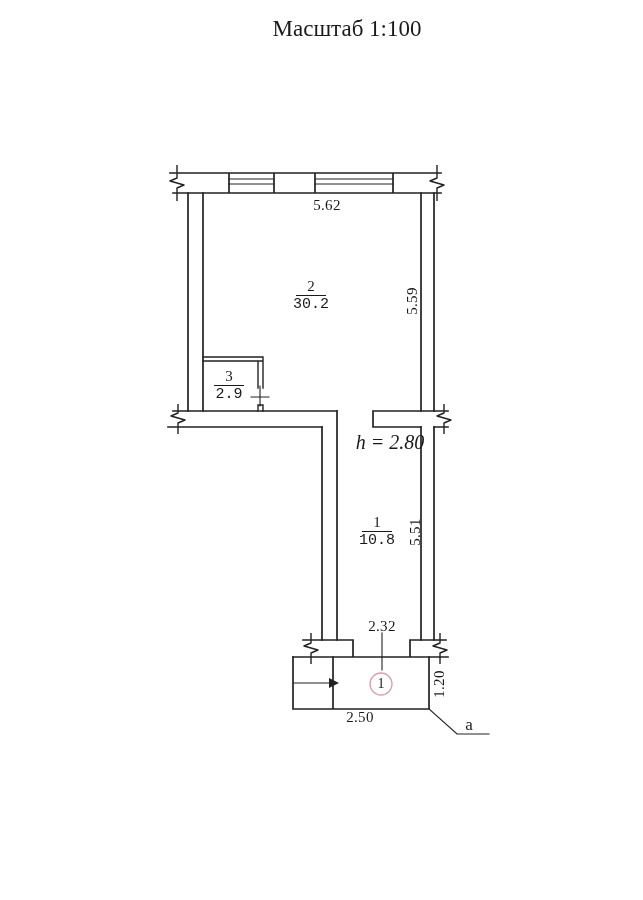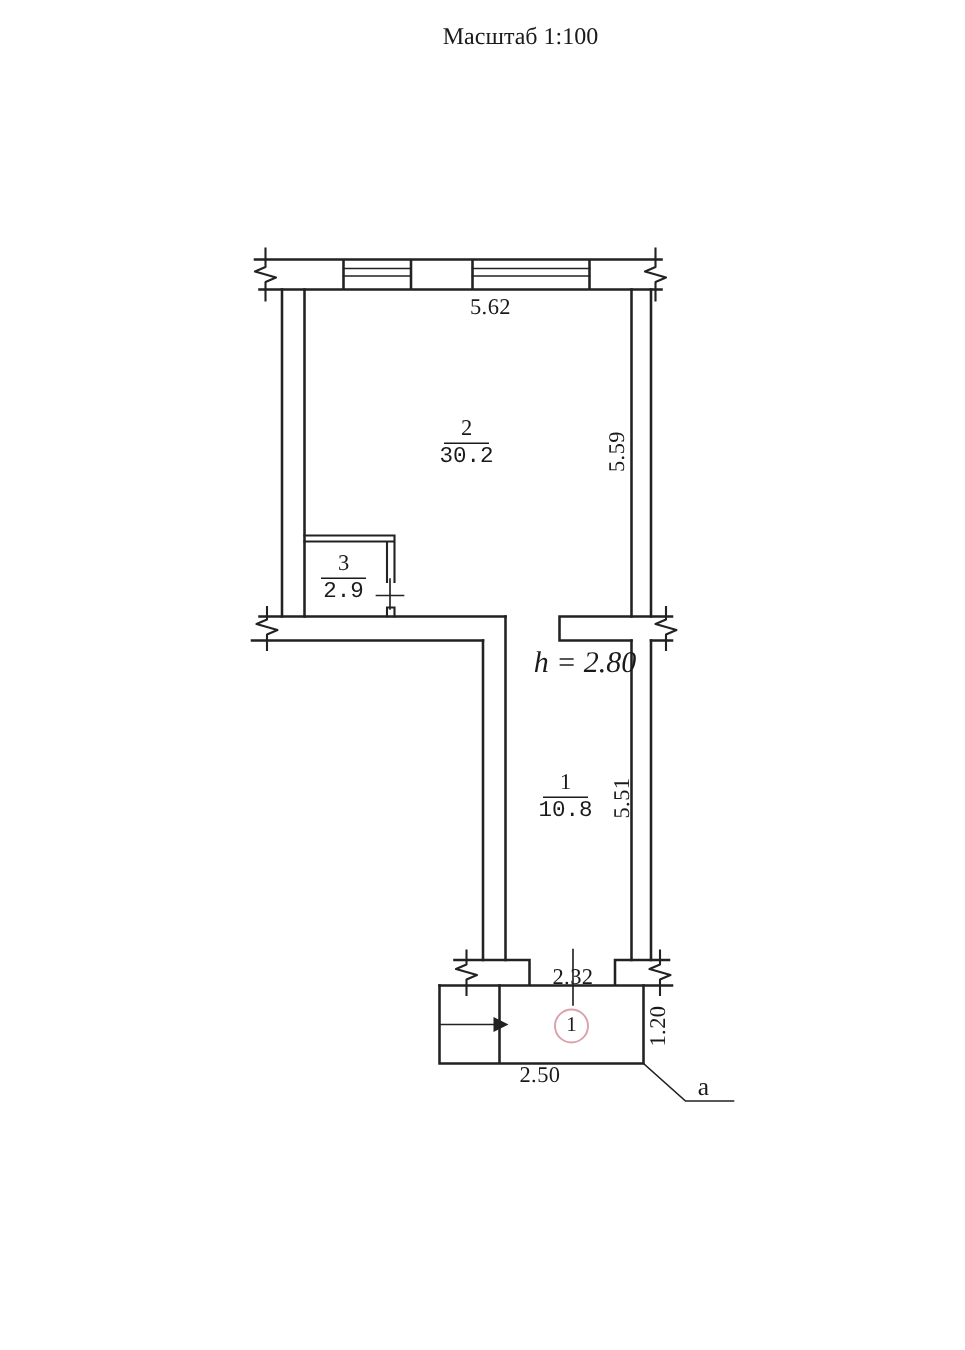--- a/index.html
+++ b/index.html
@@ -6,25 +6,25 @@
   .page{
     position:relative;
     width:643px;height:900px;
     background:#ffffff;
     font-family:"Liberation Serif","DejaVu Serif",serif;
     color:#1a1a1a;
     overflow:hidden;
   }
   .plan-svg{position:absolute;left:0;top:0;}
   .lbl{position:absolute;text-align:center;white-space:nowrap;}
-  .title-lbl{left:247px;top:16px;width:200px;font-size:16px;}
+  .title-lbl{left:247px;top:16px;width:200px;font-size:23px;}
   .floor-lbl{left:487px;top:52px;width:130px;font-size:18px;}
   .dim{font-size:15px;letter-spacing:0.3px;}
   .dim-top{left:296px;top:197px;width:62px;}
-  .dim-232{left:351px;top:618px;width:62px;margin-top:26px;}
+  .dim-232{left:351px;top:618px;width:62px;}
   .dim-350{left:329px;top:709px;width:62px;}
   .vdim{width:60px;height:16px;line-height:16px;transform:rotate(-90deg);}
   .dim-559{left:382px;top:293px;}
   .dim-551{left:385px;top:524px;}
   .dim-120{left:409px;top:676px;}
   .hheight{left:338px;top:431px;width:104px;font-size:20px;font-style:italic;}
   .room-label{font-size:15px;line-height:15px;}
   .room-label .num{display:inline-block;border-bottom:1px solid #1a1a1a;padding:0 11px 1px 11px;}
   .room-label .area{display:block;padding-top:1px;font-family:Liberation Mono, monospace;}
   .room2-lbl{left:285px;top:279px;width:52px;}

